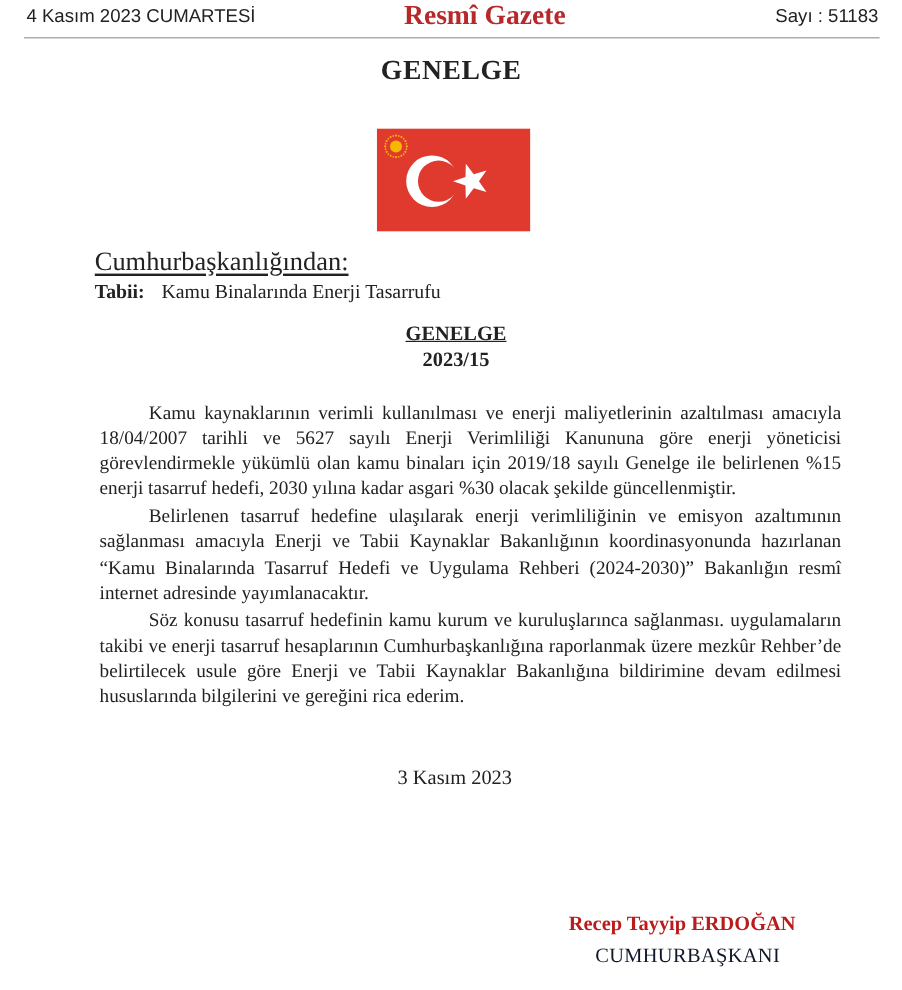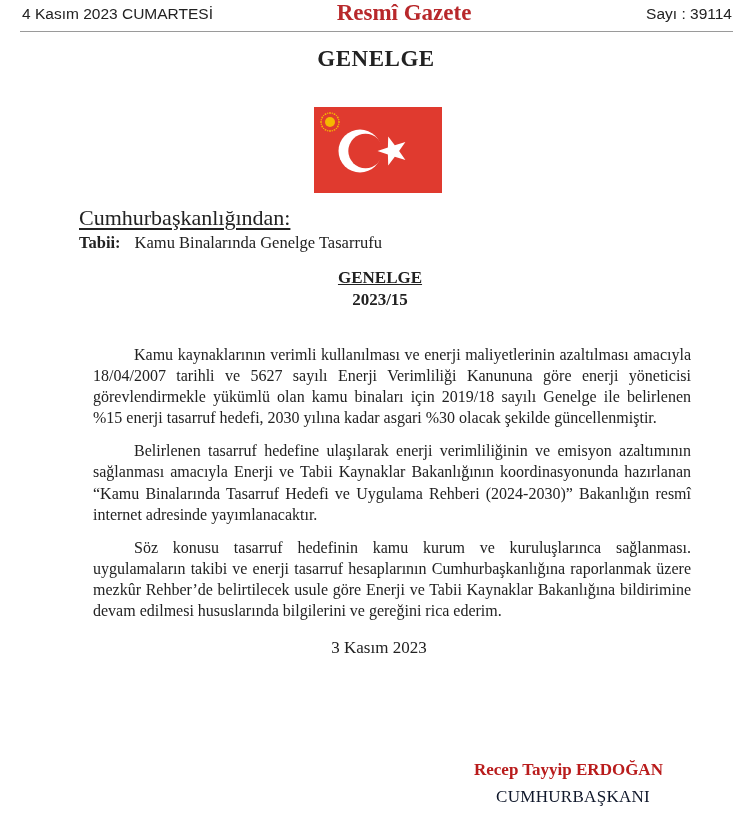--- a/index.html
+++ b/index.html
@@ -18,32 +18,32 @@
   .flag { left: 314px; top: 107px; width: 128px; height: 86px; }
 
   .issuer { left: 79px; top: 205px; font-size: 22px; text-decoration: underline; text-underline-offset: 3px; color: #222; }
   .subject { left: 79px; top: 233px; font-size: 16.5px; color: #222; }
   .subject b { margin-right: 14px; }
 
   .g-title { left: 0; width: 760px; top: 268px; text-align: center; font-size: 17px; font-weight: bold; text-decoration: underline; color: #222; }
   .g-num { left: 0; width: 760px; top: 290px; text-align: center; font-size: 17px; font-weight: bold; color: #222; }
 
   .body { left: 81px; top: 332px; width: 622px; font-size: 16px; line-height: 21.1px; text-align: justify; color: #222; }
-  .body p { margin: 12px; text-indent: 41px; }
+  .body p { margin: 2px; text-indent: 41px; }
 
   .date-line { left: 0; width: 758px; top: 638px; text-align: center; font-size: 17px; color: #222; }
   .sig-name { left: 474px; top: 760px; font-size: 17px; font-weight: bold; color: #b91c1c; }
   .sig-title { left: 496px; top: 787px; font-size: 17px; color: #0f172a; letter-spacing: 0.3px; }
 </style>
 </head>
 <body>
 
 <div class="abs sans hdr-date">4 Kasım 2023 CUMARTESİ</div>
 <div class="abs serif hdr-title">Resmî Gazete</div>
-<div class="abs sans hdr-issue">Sayı : 39114</div>
+<div class="abs sans hdr-issue">Sayı : 51183</div>
 <div class="abs hdr-rule"></div>
 
 <div class="abs serif doc-title">GENELGE</div>
 
 <div class="abs flag">
   <svg width="128" height="86" viewBox="0 0 128 86" xmlns="http://www.w3.org/2000/svg">
     <rect x="0" y="0" width="128" height="86" fill="#e03a2f"></rect>
     <g>
       <circle cx="16" cy="15" r="5" fill="#f5b800"></circle>
       <g fill="#f5b800">
@@ -74,21 +74,21 @@
       </g>
     </g>
     <circle cx="46" cy="44" r="21.5" fill="#ffffff"></circle>
     <circle cx="51.5" cy="44" r="17.2" fill="#e03a2f"></circle>
     <polygon fill="#ffffff" points="63.5,44 73.9,40.4 74.2,29.4 80.8,38.2 91.4,35.1 85.1,44 91.4,52.9 80.8,49.8 74.2,58.6 73.9,47.6"></polygon>
   </svg>
 </div>
 
 <div class="abs serif issuer">Cumhurbaşkanlığından:</div>
 <div class="abs serif subject">
-  <b>Tabii:</b><span>Kamu Binalarında Genelge Tasarrufu</span>
+  <b>Tabii:</b><span>Kamu Binalarında Enerji Tasarrufu</span>
 </div>
 
 <div class="abs serif g-title">GENELGE</div>
 <div class="abs serif g-num">2023/15</div>
 
 <div class="abs serif body">
   <p>Kamu kaynaklarının verimli kullanılması ve enerji maliyetlerinin azaltılması amacıyla 18/04/2007 tarihli ve 5627 sayılı Enerji Verimliliği Kanununa göre enerji yöneticisi görevlendirmekle yükümlü olan kamu binaları için 2019/18 sayılı Genelge ile belirlenen %15 enerji tasarruf hedefi, 2030 yılına kadar asgari %30 olacak şekilde güncellenmiştir.</p>
   <p>Belirlenen tasarruf hedefine ulaşılarak enerji verimliliğinin ve emisyon azaltımının sağlanması amacıyla Enerji ve Tabii Kaynaklar Bakanlığının koordinasyonunda hazırlanan “Kamu Binalarında Tasarruf Hedefi ve Uygulama Rehberi (2024-2030)” Bakanlığın resmî internet adresinde yayımlanacaktır.</p>
   <p>Söz konusu tasarruf hedefinin kamu kurum ve kuruluşlarınca sağlanması. uygulamaların takibi ve enerji tasarruf hesaplarının Cumhurbaşkanlığına raporlanmak üzere mezkûr Rehber’de belirtilecek usule göre Enerji ve Tabii Kaynaklar Bakanlığına bildirimine devam edilmesi hususlarında bilgilerini ve gereğini rica ederim.</p>
 </div>

